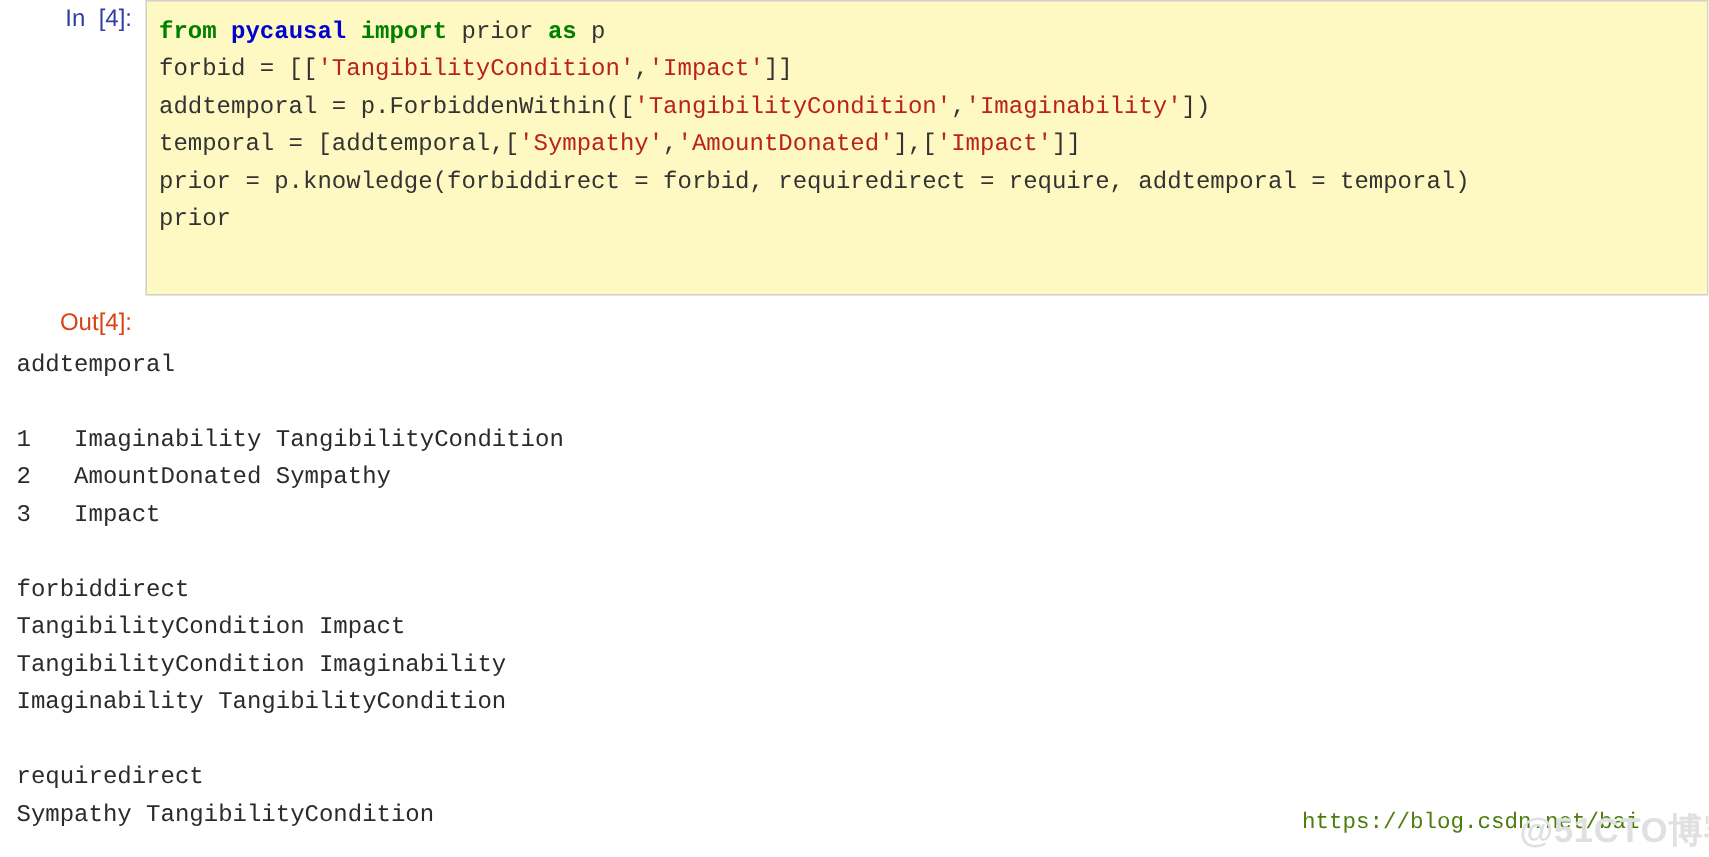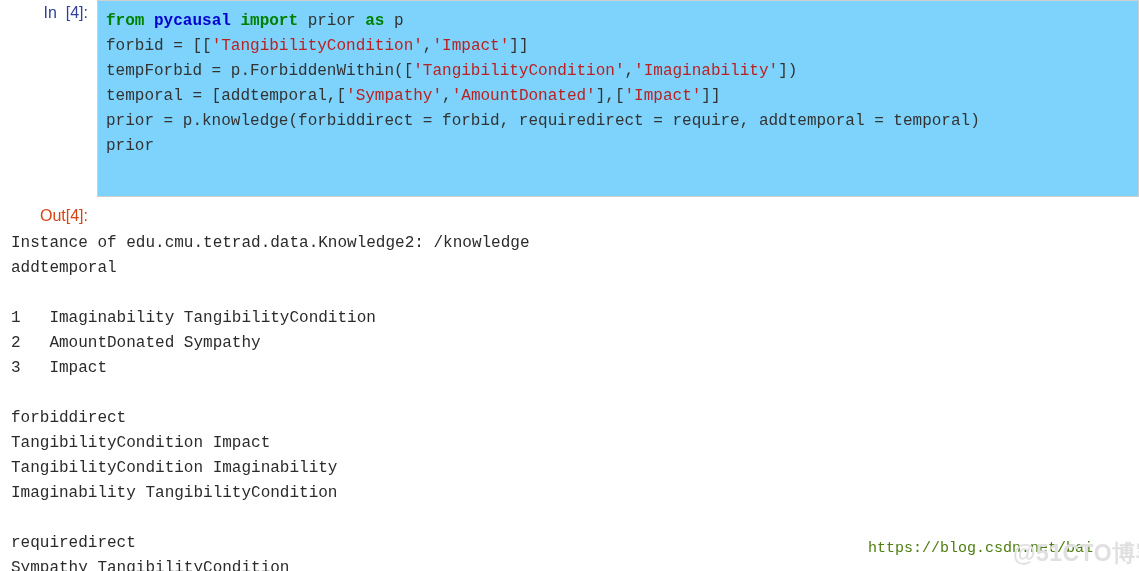--- a/index.html
+++ b/index.html
@@ -38,21 +38,21 @@
     line-height: 25px;
     white-space: pre;
     letter-spacing: 0px;
   }
   .prompt-in  { color: #303f9f; }
   .prompt-out { color: #d84315; }
 
   .code-box {
     flex: 1 1 auto;
     box-sizing: border-box;
-    background: #7dd3fc;
+    background: #fef9c3;
     border: 1px solid #cfcfcf;
     border-left: 1px solid #cfcfcf;
     height: 197px;
     padding: 8px 0 8px 8px;
     overflow: hidden;
   }
   .code-line {
     font-family: "Liberation Mono", "DejaVu Sans Mono", monospace;
     font-size: 16px;
     line-height: 25px;
@@ -117,33 +117,32 @@
 </style>
 </head>
 <body>
 
 <div class="nb-cell-input">
   <div class="prompt prompt-in">In  [4]:</div>
   <div class="code-box">
     <div id="code-lines">
         <div class="code-line"><span class="tok-kw">from </span><span class="tok-mod">pycausal </span><span class="tok-kw">import </span><span class="tok-pl">prior </span><span class="tok-kw">as </span><span class="tok-pl">p</span></div>
         <div class="code-line"><span class="tok-pl">forbid = [[</span><span class="tok-str">'TangibilityCondition'</span><span class="tok-pl">,</span><span class="tok-str">'Impact'</span><span class="tok-pl">]]</span></div>
-        <div class="code-line"><span class="tok-pl">tempForbid = p.ForbiddenWithin([</span><span class="tok-str">'TangibilityCondition'</span><span class="tok-pl">,</span><span class="tok-str">'Imaginability'</span><span class="tok-pl">])</span></div>
+        <div class="code-line"><span class="tok-pl">addtemporal = p.ForbiddenWithin([</span><span class="tok-str">'TangibilityCondition'</span><span class="tok-pl">,</span><span class="tok-str">'Imaginability'</span><span class="tok-pl">])</span></div>
         <div class="code-line"><span class="tok-pl">temporal = [addtemporal,[</span><span class="tok-str">'Sympathy'</span><span class="tok-pl">,</span><span class="tok-str">'AmountDonated'</span><span class="tok-pl">],[</span><span class="tok-str">'Impact'</span><span class="tok-pl">]]</span></div>
         <div class="code-line"><span class="tok-pl">prior = p.knowledge(forbiddirect = forbid, requiredirect = require, addtemporal = temporal)</span></div>
         <div class="code-line"><span class="tok-pl">prior</span></div>
       </div>
   </div>
 </div>
 
 <div class="nb-cell-output">
   <div class="prompt prompt-out">Out[4]:</div>
   <div class="out-body">
     <div id="out-lines">
-        <div class="out-line">Instance of edu.cmu.tetrad.data.Knowledge2: /knowledge</div>
         <div class="out-line">addtemporal</div>
         <div class="out-line blank"> </div>
         <div class="out-line">1   Imaginability TangibilityCondition</div>
         <div class="out-line">2   AmountDonated Sympathy</div>
         <div class="out-line">3   Impact</div>
         <div class="out-line blank"> </div>
         <div class="out-line">forbiddirect</div>
         <div class="out-line">TangibilityCondition Impact</div>
         <div class="out-line">TangibilityCondition Imaginability</div>
         <div class="out-line">Imaginability TangibilityCondition</div>

